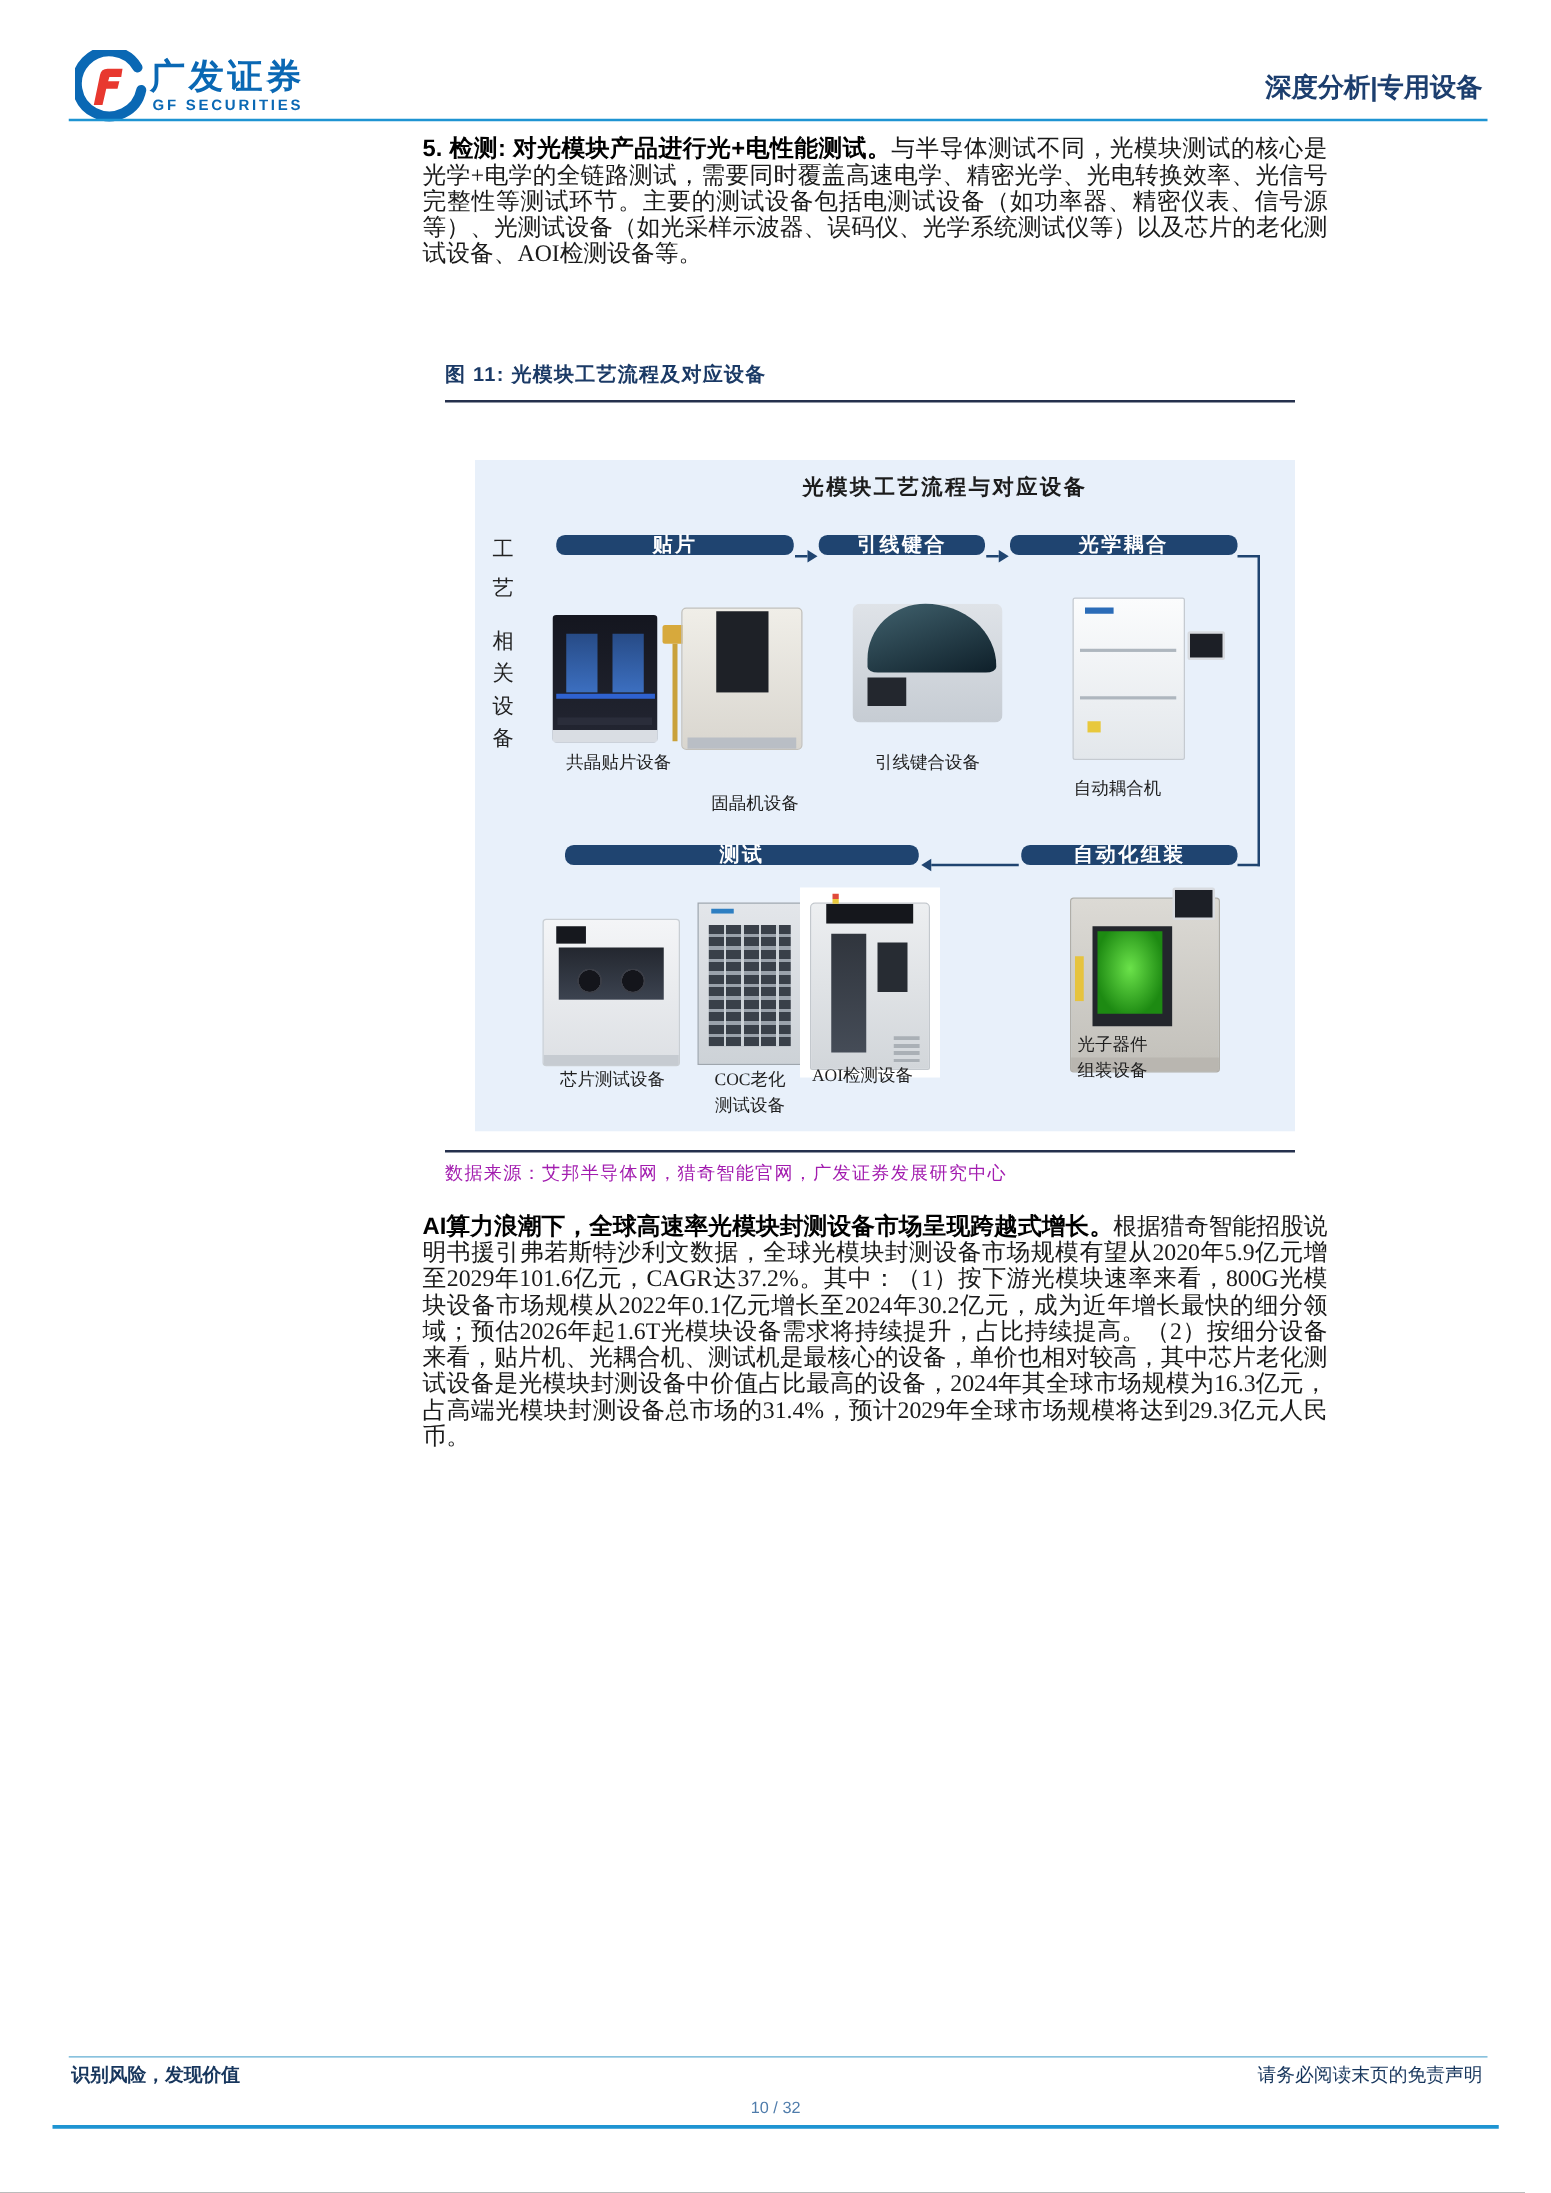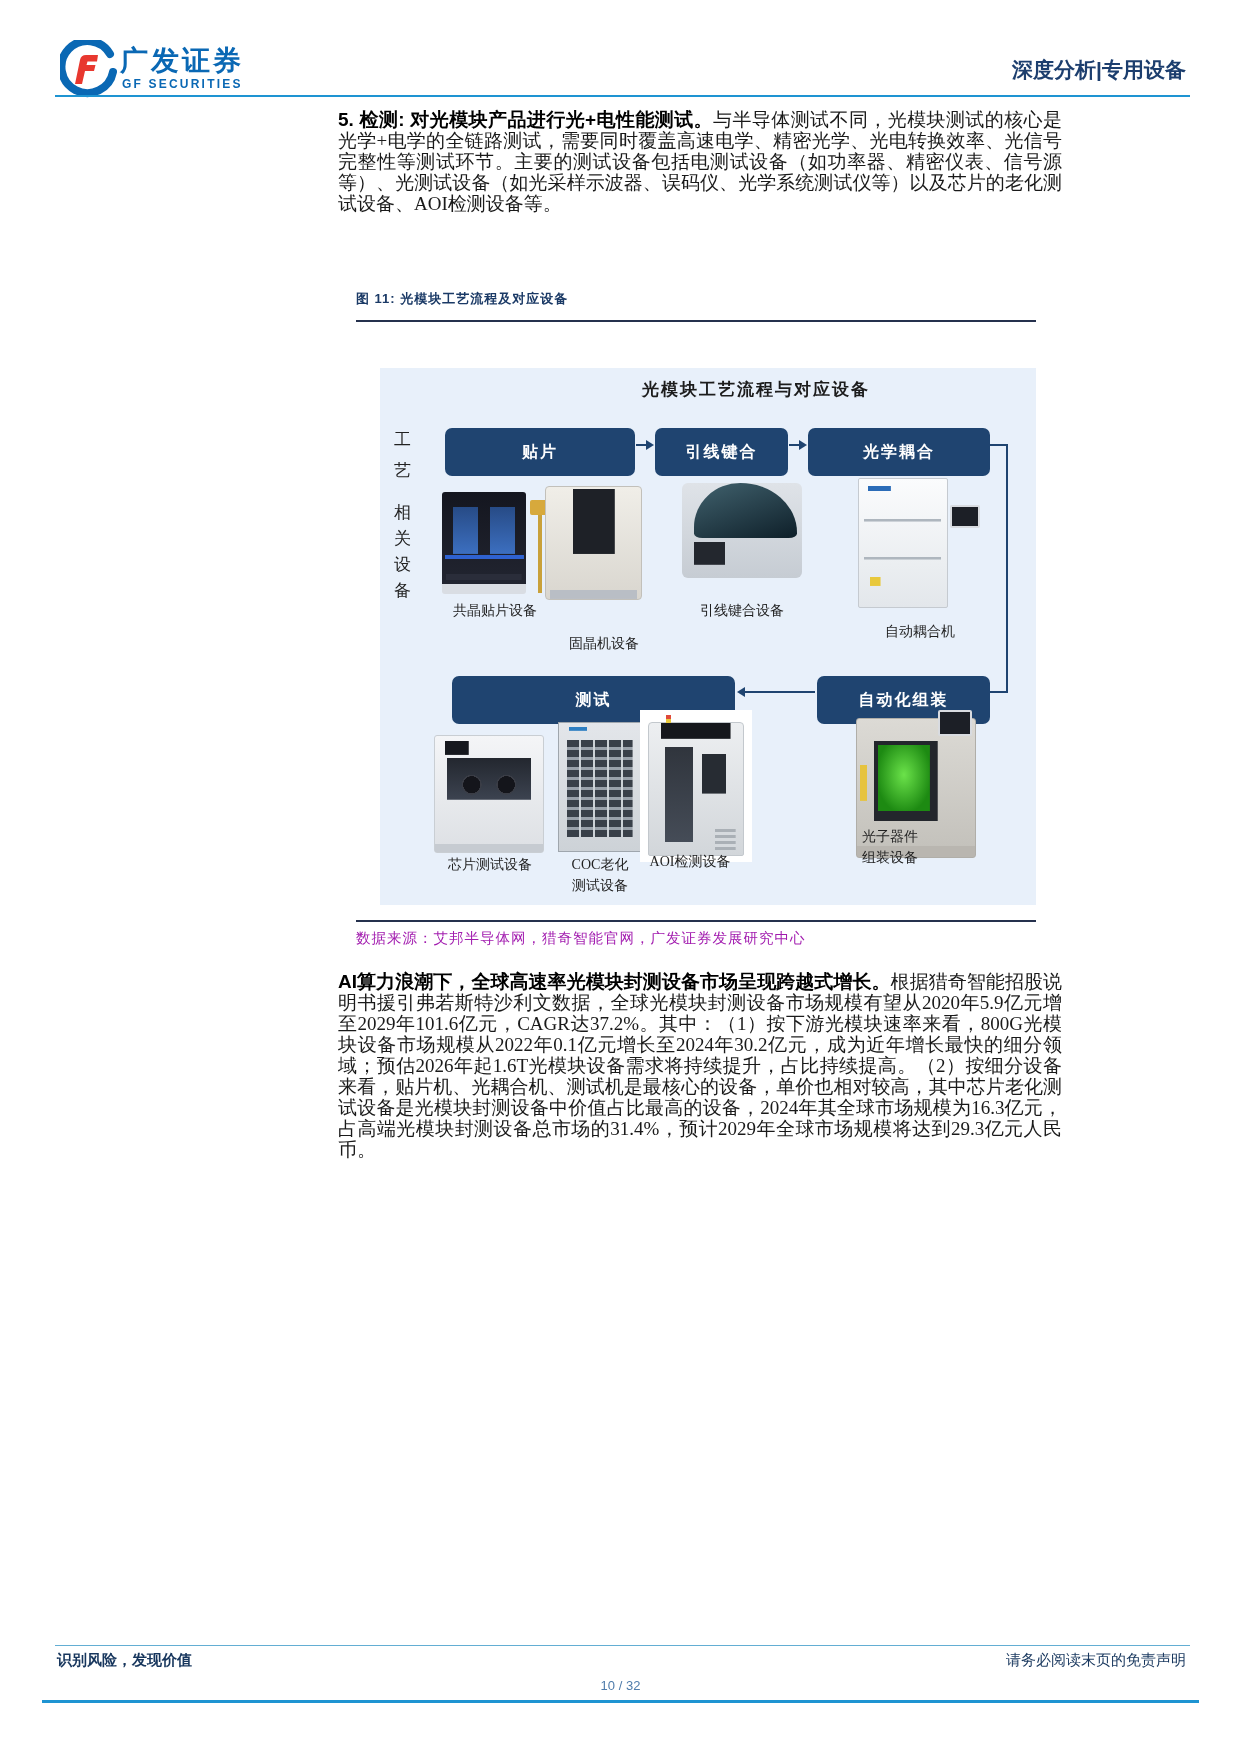--- a/index.html
+++ b/index.html
@@ -18,30 +18,30 @@
   #header-rule{left:55px;top:95px;width:1135px;height:2px;background:#1e94d2;}
 
   
   .para{left:338px;width:724px;font-size:19px;line-height:21px;text-align:justify;color:#1a1a1a;}
   #para1{top:109px;}
   #para2{top:971px;}
   .lead{font-family:"Liberation Sans",sans-serif;font-weight:bold;color:#000;}
 
   
   #fig-caption{left:356px;top:290px;font-family:"Liberation Sans",sans-serif;font-weight:bold;
-               font-size:13px;color:#1b3a66;letter-spacing:1px;}
+               font-size:16px;color:#1b3a66;letter-spacing:1px;}
   #fig-caption-rule{left:356px;top:320px;width:680px;height:2px;background:#25314d;}
   #fig-panel{left:380px;top:368px;width:656px;height:537px;background:#e8f0fa;}
   #fig-inner-title{left:380px;top:378px;width:752px;text-align:center;font-weight:bold;
                    font-size:17px;color:#1c1c1c;letter-spacing:2px;}
   .vlabel{width:20px;word-break:break-all;font-size:17px;color:#222;}
   #axis-process{left:394px;top:424px;line-height:31px;}
   #axis-equipment{left:394px;top:500px;line-height:26px;}
 
-  .bar{position:absolute;height:48px;background:#1f4470;border-radius:7px;color:#fff;
+  .bar{position:absolute;height:16px;background:#1f4470;border-radius:7px;color:#fff;
        font-weight:bold;font-size:16px;display:flex;align-items:center;justify-content:center;
        letter-spacing:2px;}
   #bar-tiepian{left:445px;top:428px;width:190px;}
   #bar-yinxian{left:655px;top:428px;width:133px;}
   #bar-guangxue{left:808px;top:428px;width:182px;}
   #bar-ceshi{left:452px;top:676px;width:283px;}
   #bar-zidonghua{left:817px;top:676px;width:173px;}
 
   .arr{position:absolute;display:flex;align-items:center;}
   .arr .shaft{height:2px;background:#1f4470;flex:1;}
@@ -54,21 +54,21 @@
   #arrow3{left:737px;top:687px;width:78px;}
   .conn{position:absolute;background:#1f4470;}
   #elb-top{left:990px;top:444px;width:18px;height:2px;}
   #elb-v{left:1006px;top:444px;width:2px;height:249px;}
   #elb-bot{left:990px;top:691px;width:18px;height:2px;}
 
   
   .elab{position:absolute;width:120px;text-align:center;font-size:14px;color:#1f1f1f;
         white-space:pre-line;line-height:21px;}
   #el1{left:435px;top:600px;}  #el2{left:544px;top:633px;}
-  #el3{left:682px;top:600px;}  #el4{left:860px;top:621px;}
+  #el3{left:682px;top:600px;}  #el4{left:834px;top:621px;}
   #el5{left:430px;top:854px;}  #el6{left:540px;top:854px;}
   #el7{left:630px;top:851px;}  #el8{left:830px;top:826px;}
 
   
   .m{position:absolute;}
   #m1{left:442px;top:492px;width:84px;height:102px;border-radius:3px;background:
       linear-gradient(#d9dde3,#d9dde3) 50% 100%/100% 10% no-repeat,
       linear-gradient(#2a2d3a,#2a2d3a) 50% 86%/90% 6% no-repeat,
       linear-gradient(180deg,#274b86,#3c6fc0) 18% 28%/30% 46% no-repeat,
       linear-gradient(180deg,#274b86,#3c6fc0) 82% 28%/30% 46% no-repeat,

